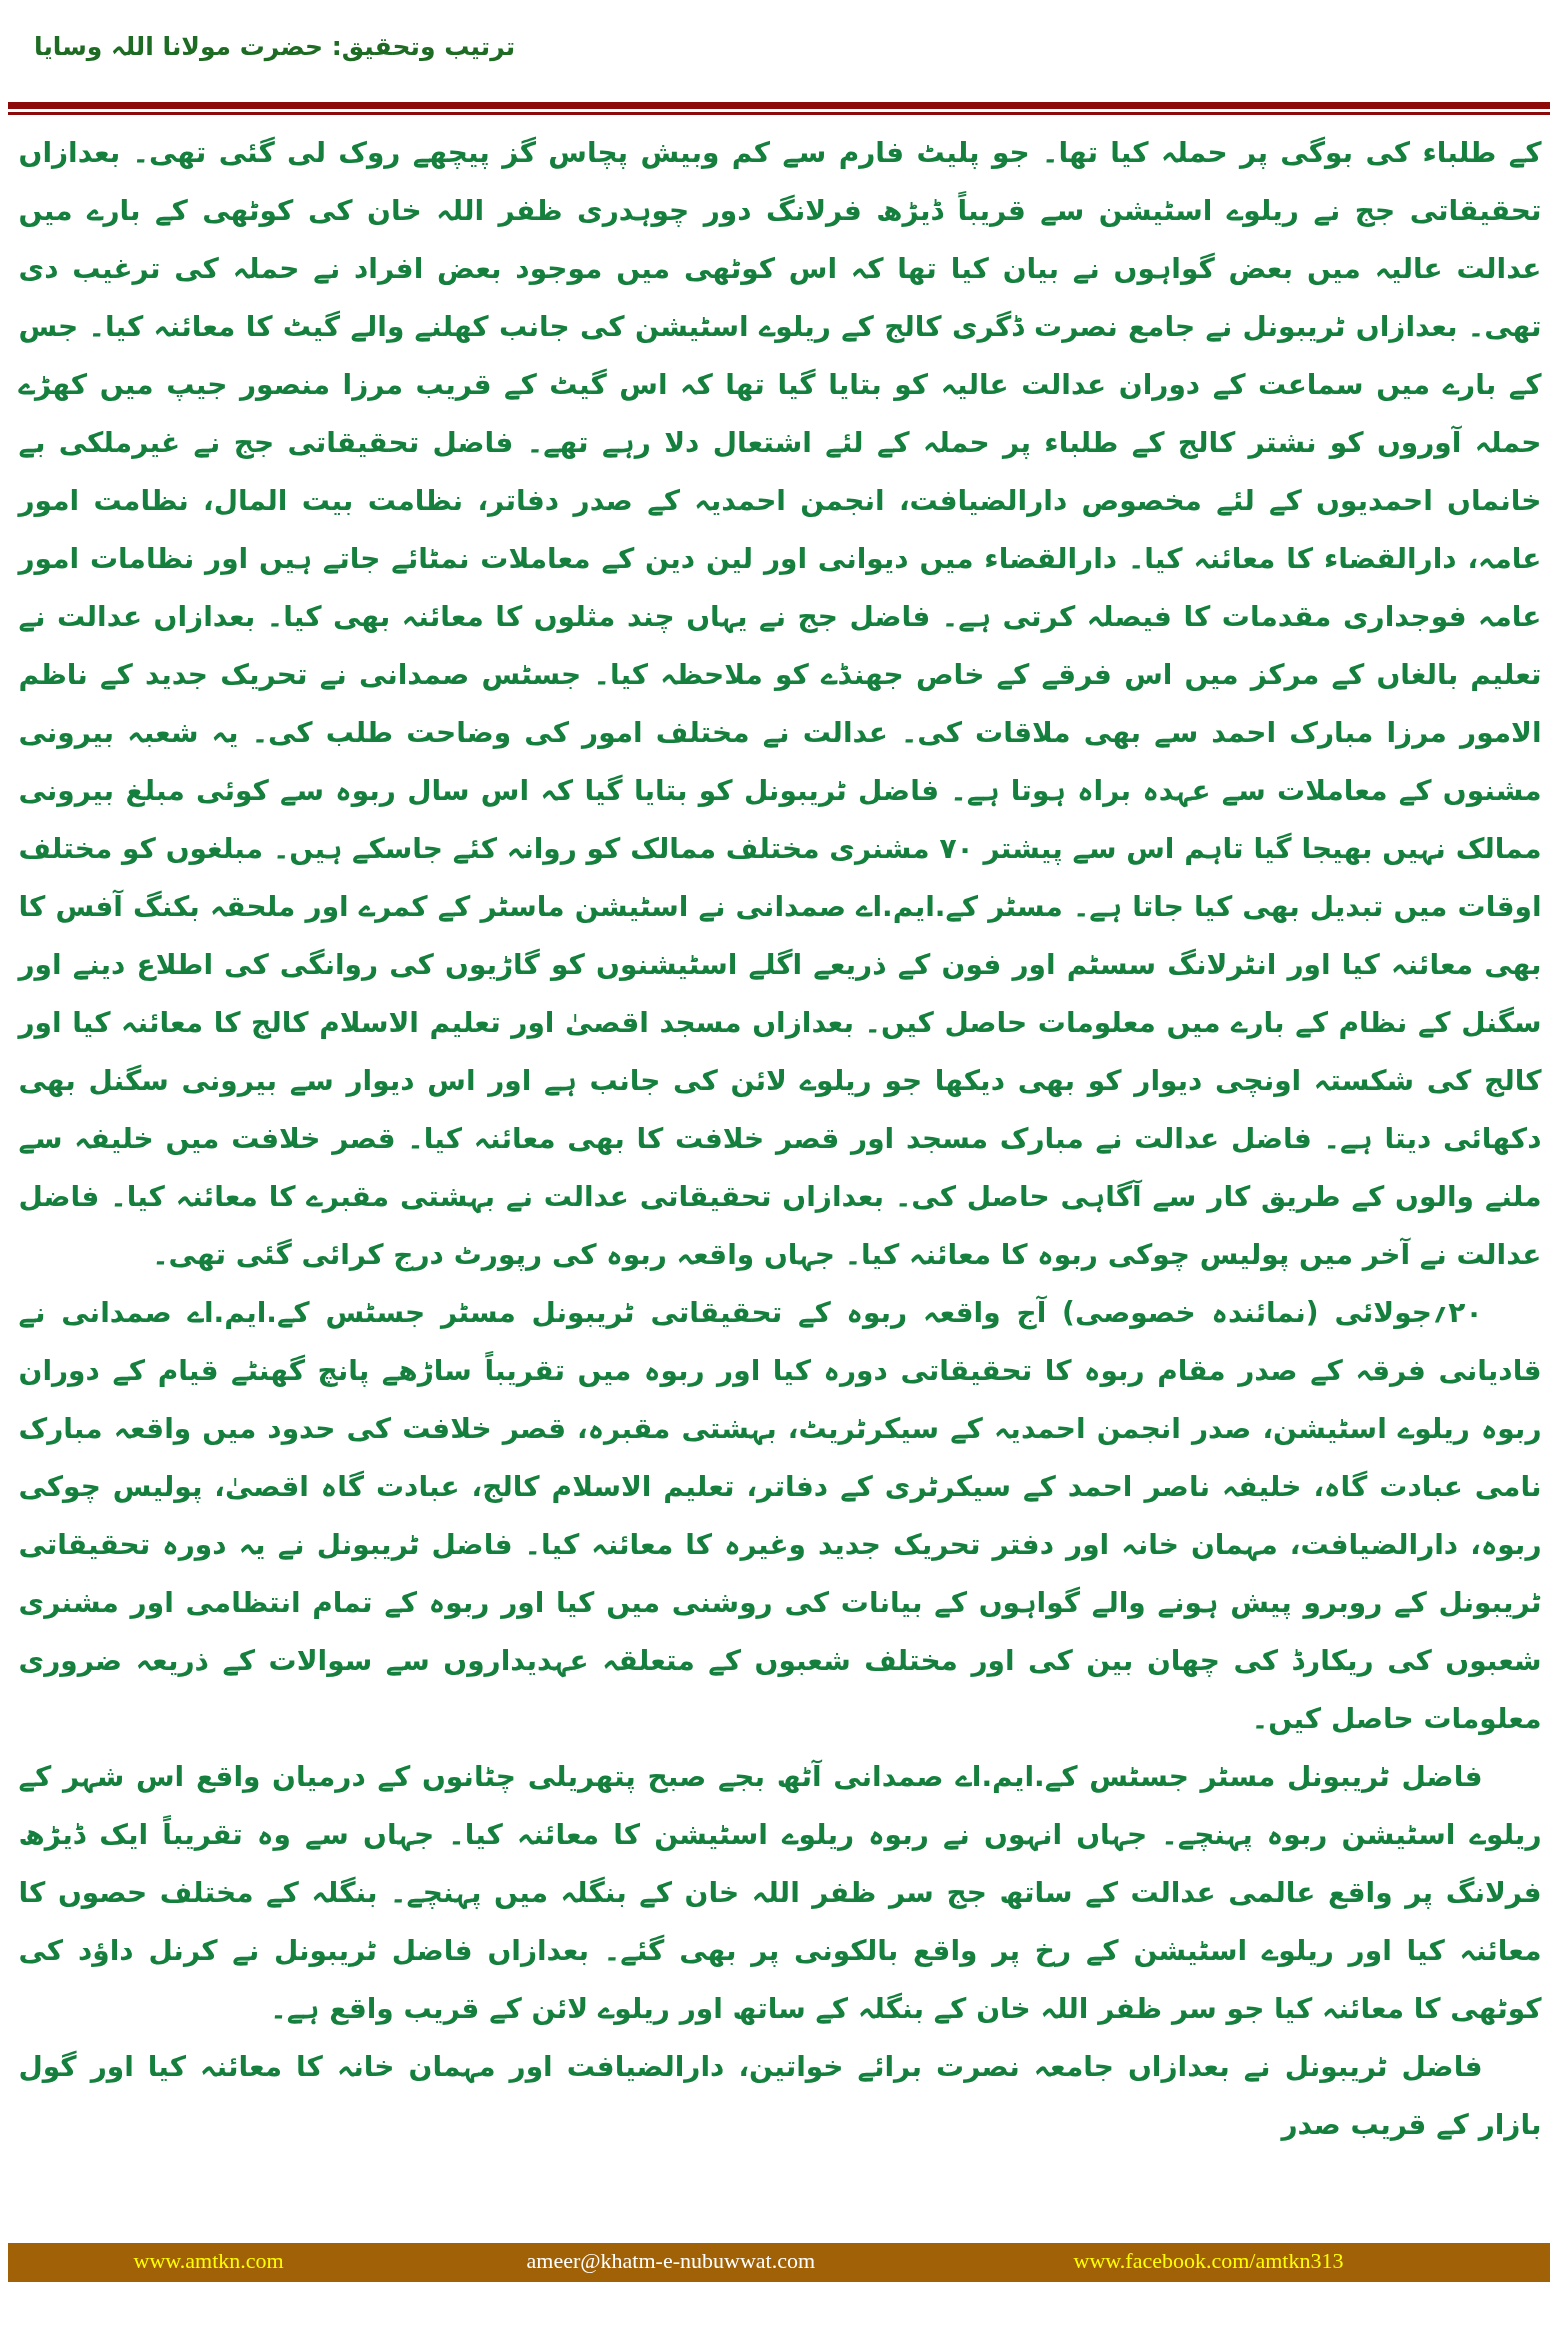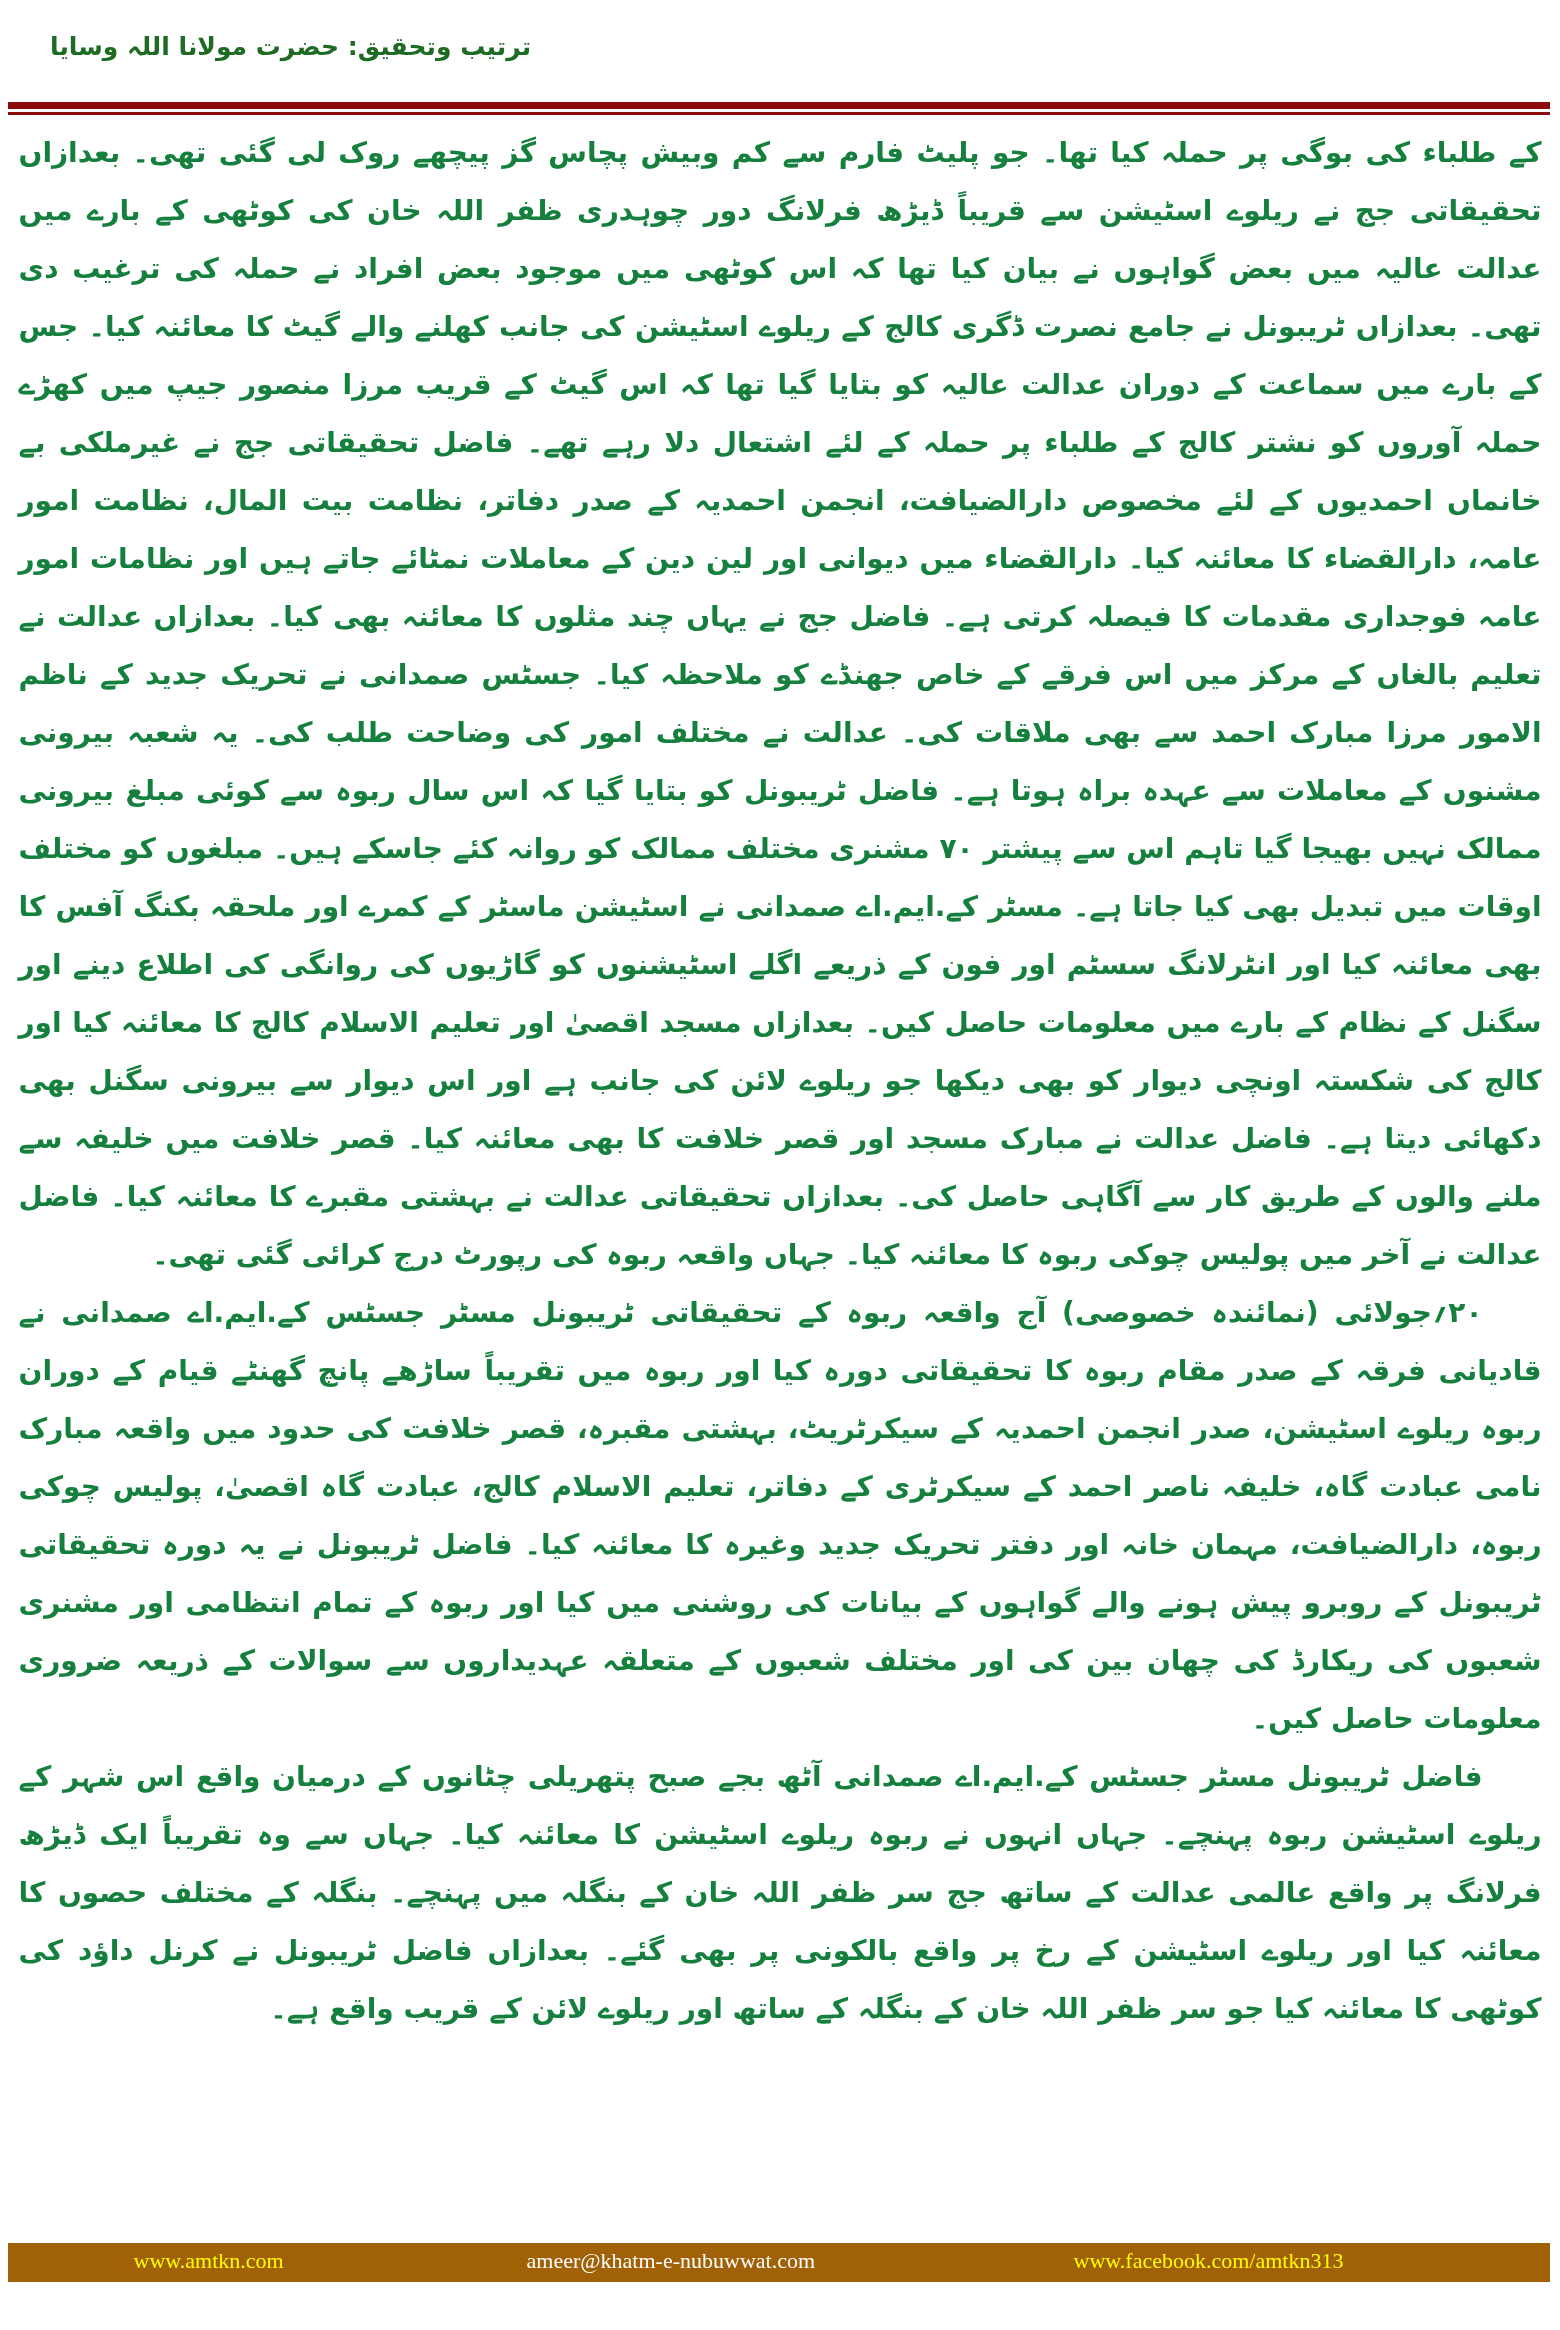--- a/index.html
+++ b/index.html
@@ -1,20 +1,20 @@
 <!DOCTYPE html>
 <html style="font-size:13.4px"><head>
 <meta charset="utf-8">
 <style>
   html, body { margin: 0; padding: 0; background: #ffffff; }
   body { width: 1560px; height: 2330px; position: relative; overflow: hidden; }
   .header { position: absolute; left: 0; top: 0; width: 1560px; height: 101px; }
   .hdr-left, .hdr-right, .hdr-center {
     position: absolute; top: 32px; direction: rtl;
-    font-family: "DejaVu Sans", sans-serif; font-weight: bold; margin-left: 16px;
+    font-family: "DejaVu Sans", sans-serif; font-weight: bold;
   }
   .hdr-left { left: 34px; color: #1e6b24; font-size: 25px; }
   .hdr-right { right: 34px; color: #1e6b24; font-size: 25px; }
   .hdr-center { left: 0; right: 0; text-align: center; color: #8c0a0a; font-size: 35px; top: 23.5px; }
   .rule-thick { position: absolute; left: 7.6px; width: 1542px; top: 102px; height: 6.7px; background: #8c0a0a; }
   .rule-thin { position: absolute; left: 7.6px; width: 1542px; top: 112px; height: 2.5px; background: #8c0a0a; }
   .body-text {
     position: absolute; left: 18.5px; width: 1523px; top: 124px;
     direction: rtl; text-align: justify; text-align-last: right;
     font-family: "DejaVu Sans", sans-serif; font-weight: bold;
@@ -36,20 +36,21 @@
 <div class="header">
   <div class="hdr-left">ترتیب وتحقیق: حضرت مولانا اللہ وسایا</div>
 </div>
 <div class="rule-thick"></div>
 <div class="rule-thin"></div>
 
 <div class="body-text">
   <p>کے طلباء کی بوگی پر حملہ کیا تھا۔ جو پلیٹ فارم سے کم وبیش پچاس گز پیچھے روک لی گئی تھی۔ بعدازاں تحقیقاتی جج نے ریلوے اسٹیشن سے قریباً ڈیڑھ فرلانگ دور چوہدری ظفر اللہ خان کی کوٹھی کے بارے میں عدالت عالیہ میں بعض گواہوں نے بیان کیا تھا کہ اس کوٹھی میں موجود بعض افراد نے حملہ کی ترغیب دی تھی۔ بعدازاں ٹریبونل نے جامع نصرت ڈگری کالج کے ریلوے اسٹیشن کی جانب کھلنے والے گیٹ کا معائنہ کیا۔ جس کے بارے میں سماعت کے دوران عدالت عالیہ کو بتایا گیا تھا کہ اس گیٹ کے قریب مرزا منصور جیپ میں کھڑے حملہ آوروں کو نشتر کالج کے طلباء پر حملہ کے لئے اشتعال دلا رہے تھے۔ فاضل تحقیقاتی جج نے غیرملکی بے خانماں احمدیوں کے لئے مخصوص دارالضیافت، انجمن احمدیہ کے صدر دفاتر، نظامت بیت المال، نظامت امور عامہ، دارالقضاء کا معائنہ کیا۔ دارالقضاء میں دیوانی اور لین دین کے معاملات نمٹائے جاتے ہیں اور نظامات امور عامہ فوجداری مقدمات کا فیصلہ کرتی ہے۔ فاضل جج نے یہاں چند مثلوں کا معائنہ بھی کیا۔ بعدازاں عدالت نے تعلیم بالغاں کے مرکز میں اس فرقے کے خاص جھنڈے کو ملاحظہ کیا۔ جسٹس صمدانی نے تحریک جدید کے ناظم الامور مرزا مبارک احمد سے بھی ملاقات کی۔ عدالت نے مختلف امور کی وضاحت طلب کی۔ یہ شعبہ بیرونی مشنوں کے معاملات سے عہدہ براہ ہوتا ہے۔ فاضل ٹریبونل کو بتایا گیا کہ اس سال ربوہ سے کوئی مبلغ بیرونی ممالک نہیں بھیجا گیا تاہم اس سے پیشتر ۷۰ مشنری مختلف ممالک کو روانہ کئے جاسکے ہیں۔ مبلغوں کو مختلف اوقات میں تبدیل بھی کیا جاتا ہے۔ مسٹر کے.ایم.اے صمدانی نے اسٹیشن ماسٹر کے کمرے اور ملحقہ بکنگ آفس کا بھی معائنہ کیا اور انٹرلانگ سسٹم اور فون کے ذریعے اگلے اسٹیشنوں کو گاڑیوں کی روانگی کی اطلاع دینے اور سگنل کے نظام کے بارے میں معلومات حاصل کیں۔ بعدازاں مسجد اقصیٰ اور تعلیم الاسلام کالج کا معائنہ کیا اور کالج کی شکستہ اونچی دیوار کو بھی دیکھا جو ریلوے لائن کی جانب ہے اور اس دیوار سے بیرونی سگنل بھی دکھائی دیتا ہے۔ فاضل عدالت نے مبارک مسجد اور قصر خلافت کا بھی معائنہ کیا۔ قصر خلافت میں خلیفہ سے ملنے والوں کے طریق کار سے آگاہی حاصل کی۔ بعدازاں تحقیقاتی عدالت نے بہشتی مقبرے کا معائنہ کیا۔ فاضل عدالت نے آخر میں پولیس چوکی ربوہ کا معائنہ کیا۔ جہاں واقعہ ربوہ کی رپورٹ درج کرائی گئی تھی۔</p>
   <p class="indent">۲۰؍جولائی (نمائندہ خصوصی) آج واقعہ ربوہ کے تحقیقاتی ٹریبونل مسٹر جسٹس کے.ایم.اے صمدانی نے قادیانی فرقہ کے صدر مقام ربوہ کا تحقیقاتی دورہ کیا اور ربوہ میں تقریباً ساڑھے پانچ گھنٹے قیام کے دوران ربوہ ریلوے اسٹیشن، صدر انجمن احمدیہ کے سیکرٹریٹ، بہشتی مقبرہ، قصر خلافت کی حدود میں واقعہ مبارک نامی عبادت گاہ، خلیفہ ناصر احمد کے سیکرٹری کے دفاتر، تعلیم الاسلام کالج، عبادت گاہ اقصیٰ، پولیس چوکی ربوہ، دارالضیافت، مہمان خانہ اور دفتر تحریک جدید وغیرہ کا معائنہ کیا۔ فاضل ٹریبونل نے یہ دورہ تحقیقاتی ٹریبونل کے روبرو پیش ہونے والے گواہوں کے بیانات کی روشنی میں کیا اور ربوہ کے تمام انتظامی اور مشنری شعبوں کی ریکارڈ کی چھان بین کی اور مختلف شعبوں کے متعلقہ عہدیداروں سے سوالات کے ذریعہ ضروری معلومات حاصل کیں۔</p>
   <p class="indent">فاضل ٹریبونل مسٹر جسٹس کے.ایم.اے صمدانی آٹھ بجے صبح پتھریلی چٹانوں کے درمیان واقع اس شہر کے ریلوے اسٹیشن ربوہ پہنچے۔ جہاں انہوں نے ربوہ ریلوے اسٹیشن کا معائنہ کیا۔ جہاں سے وہ تقریباً ایک ڈیڑھ فرلانگ پر واقع عالمی عدالت کے ساتھ جج سر ظفر اللہ خان کے بنگلہ میں پہنچے۔ بنگلہ کے مختلف حصوں کا معائنہ کیا اور ریلوے اسٹیشن کے رخ پر واقع بالکونی پر بھی گئے۔ بعدازاں فاضل ٹریبونل نے کرنل داؤد کی کوٹھی کا معائنہ کیا جو سر ظفر اللہ خان کے بنگلہ کے ساتھ اور ریلوے لائن کے قریب واقع ہے۔</p>
+  <p class="indent">فاضل ٹریبونل نے بعدازاں جامعہ نصرت برائے خواتین، دارالضیافت اور مہمان خانہ کا معائنہ کیا اور گول بازار کے قریب صدر</p>
 </div>
 
 <div class="footer">
   <span class="footer-link f1">www.amtkn.com</span>
   <span class="footer-link f2">ameer@khatm-e-nubuwwat.com</span>
   <span class="footer-link f3">www.facebook.com/amtkn313</span>
 </div>
 
 
 </body></html>

